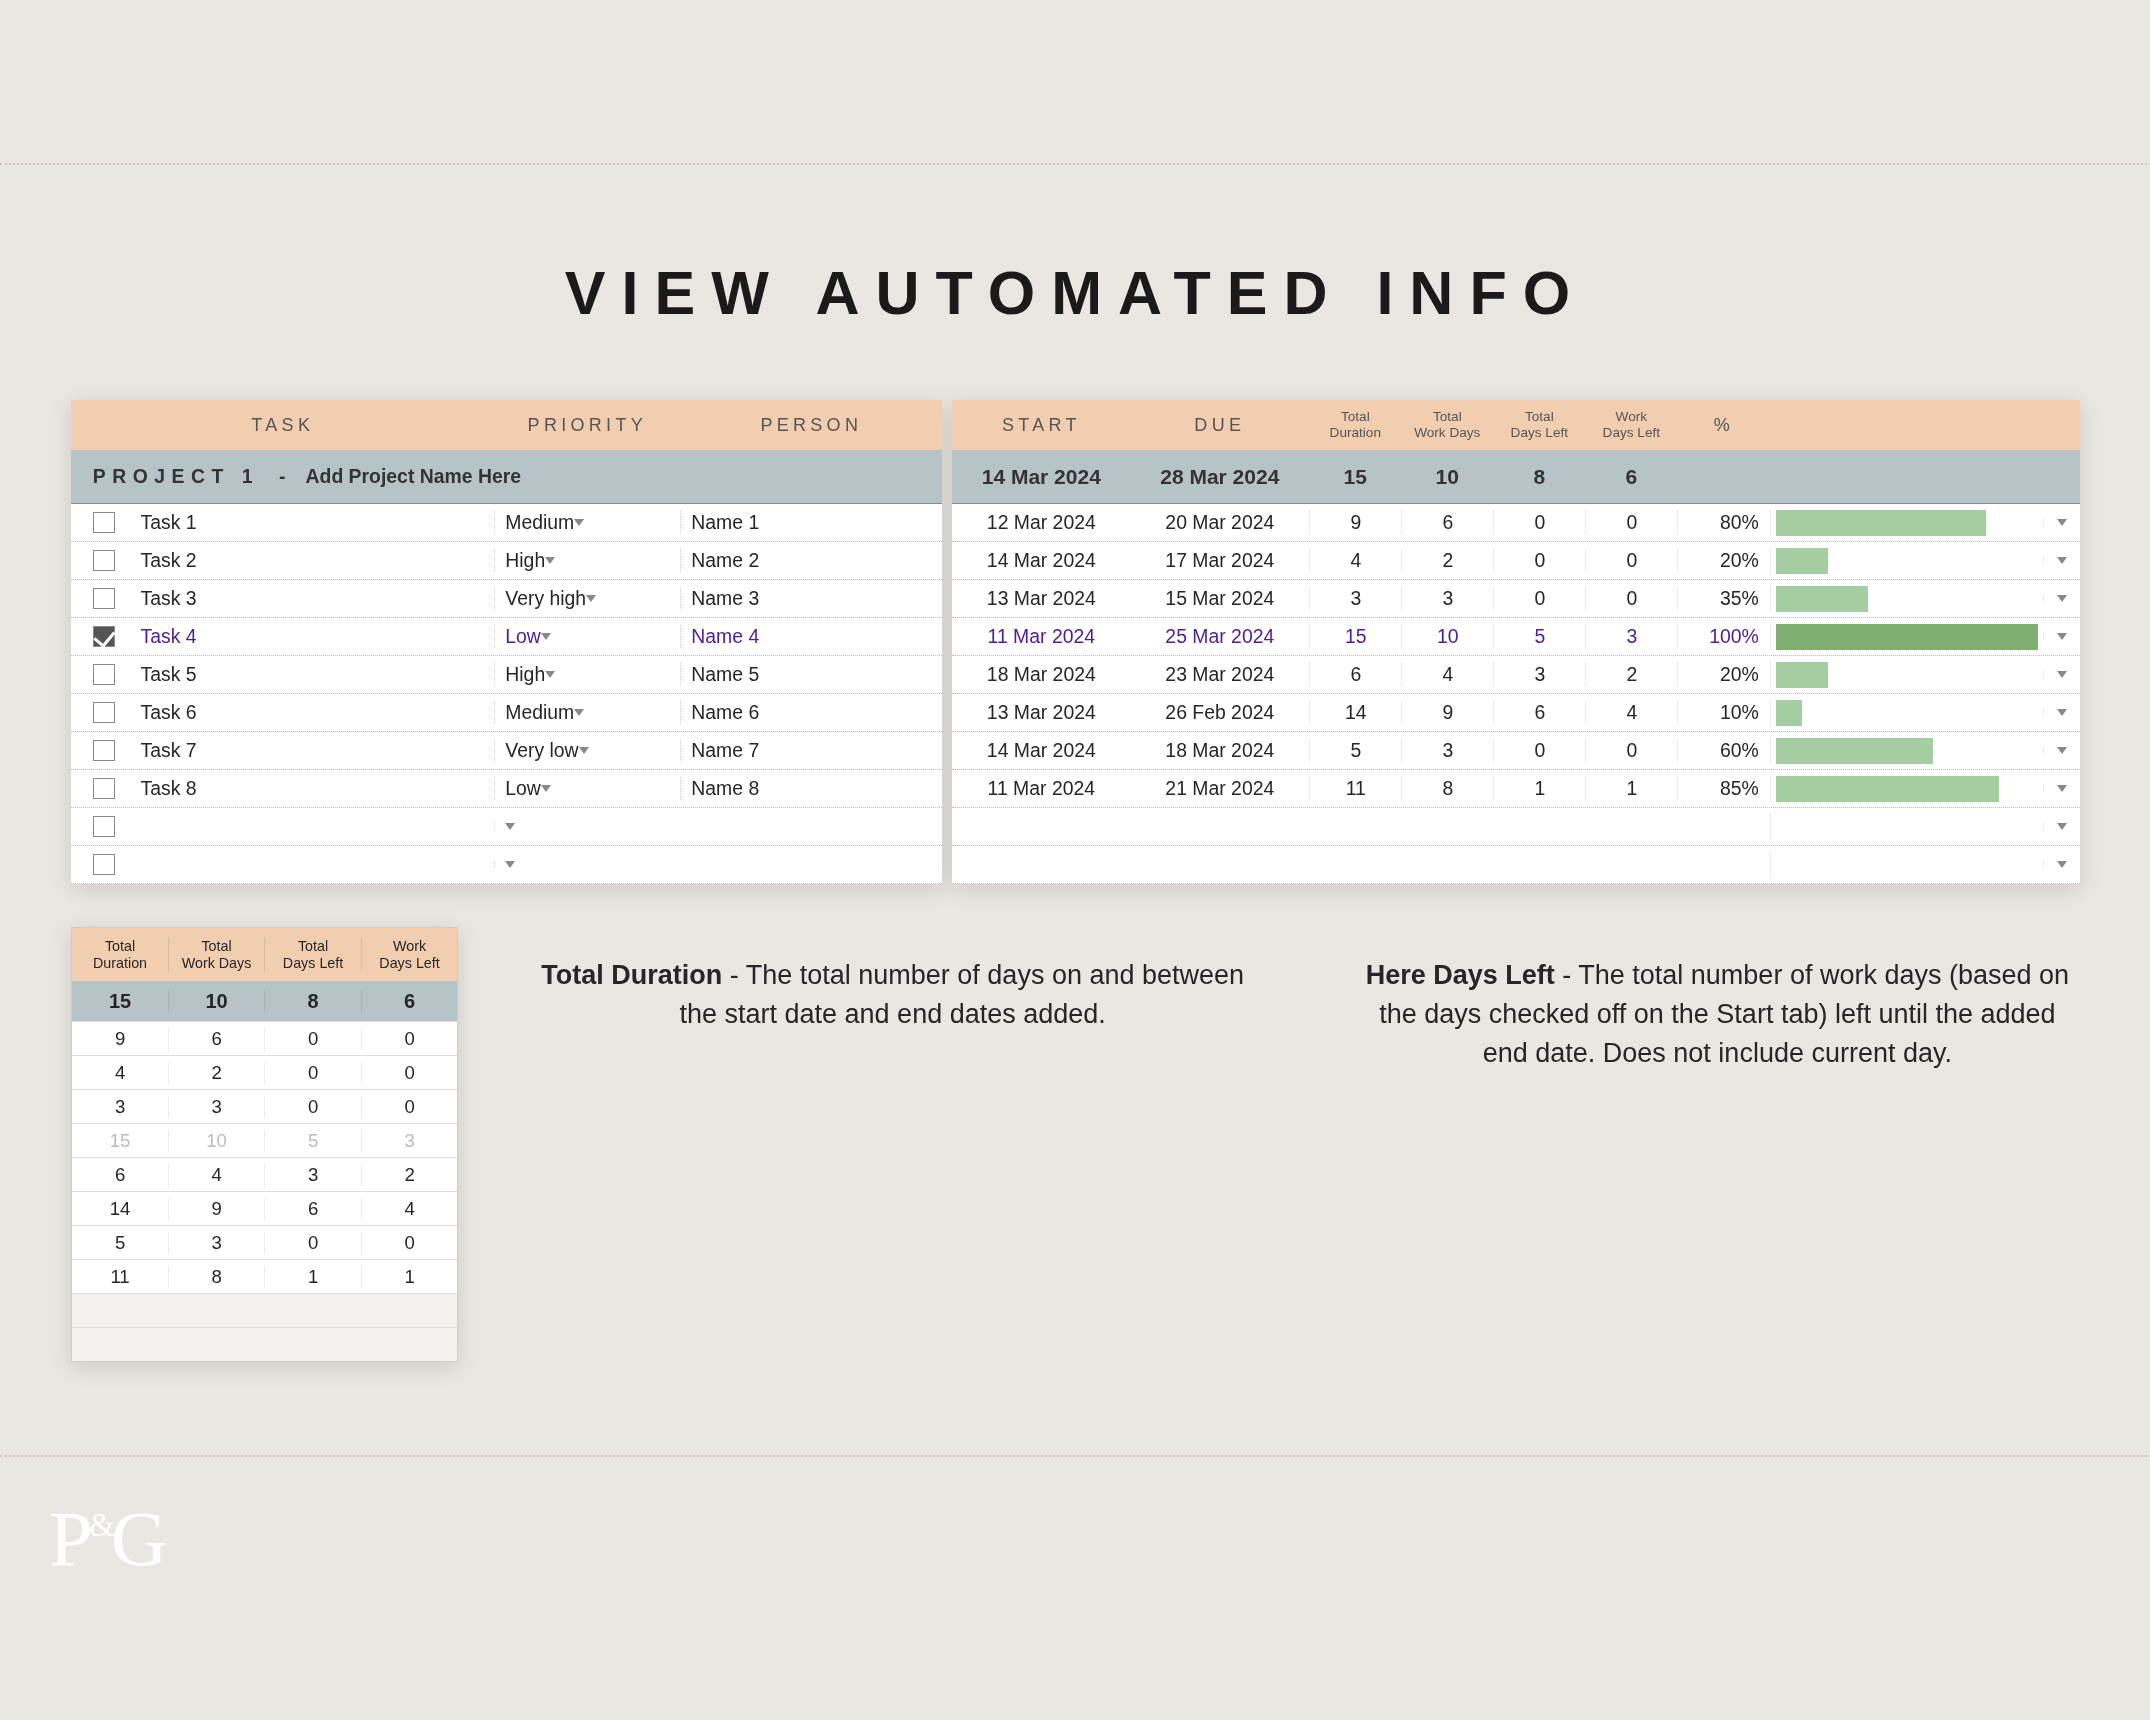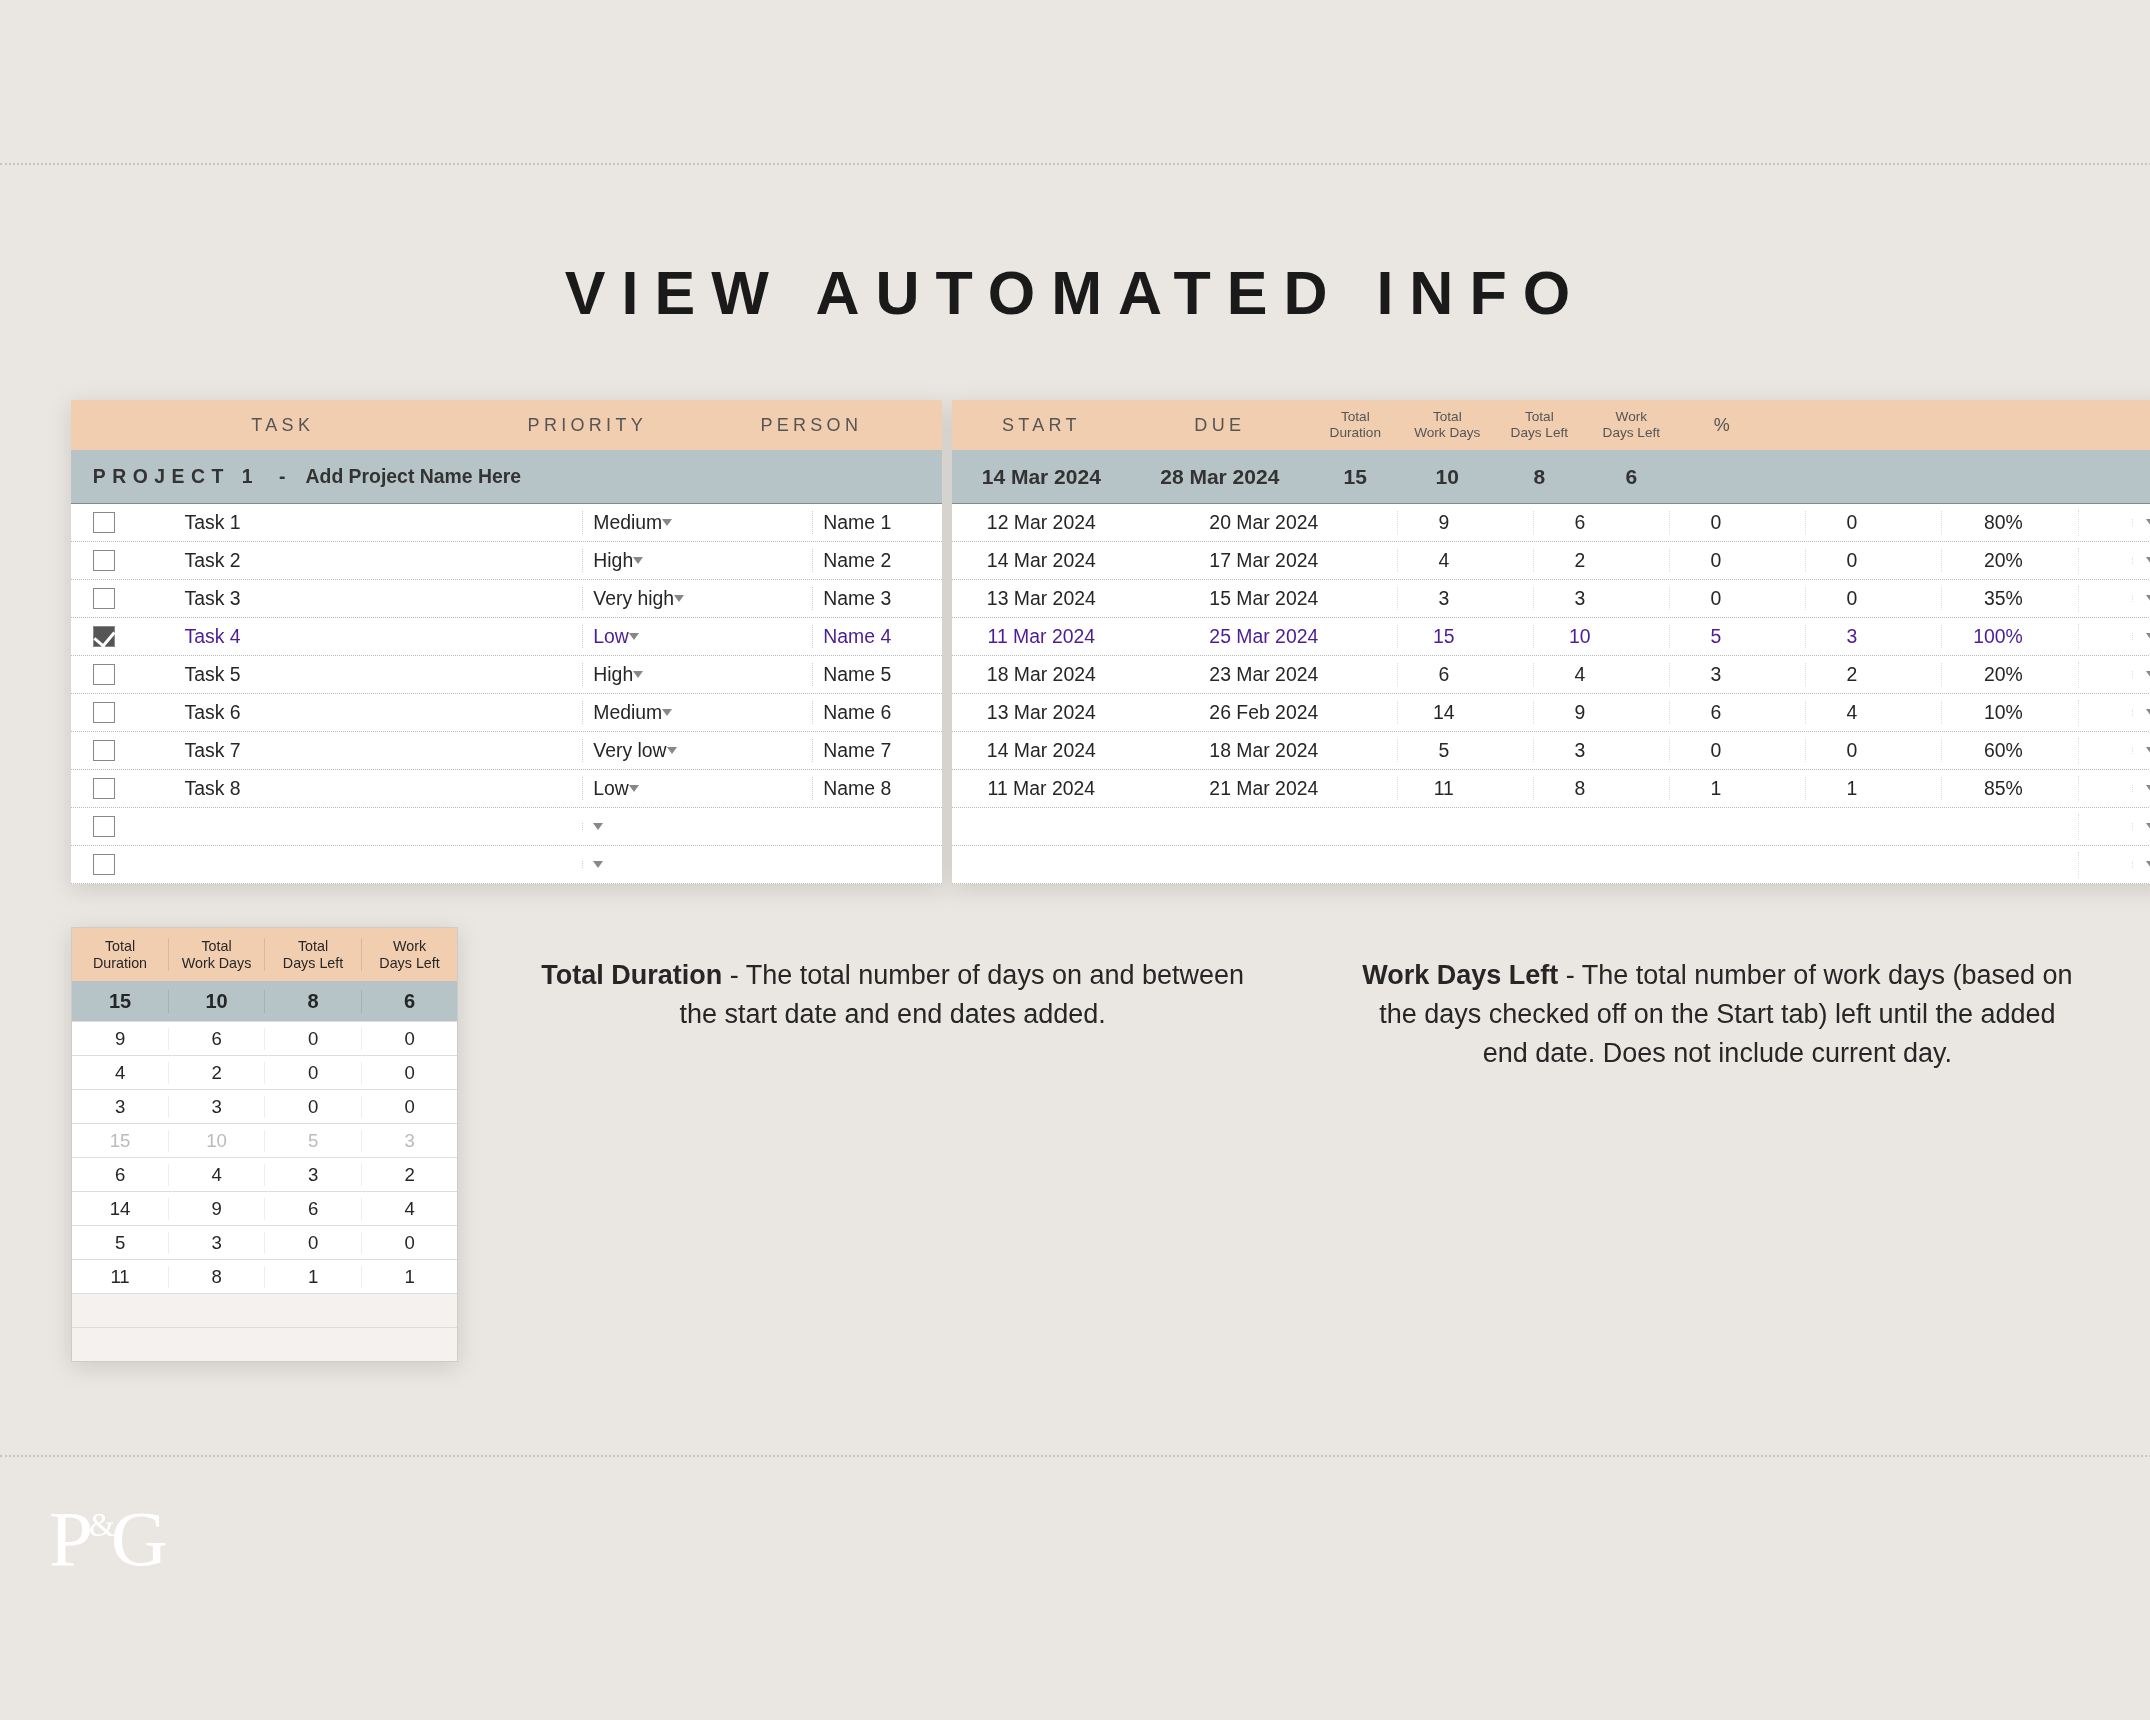--- a/index.html
+++ b/index.html
@@ -81,21 +81,20 @@
   .proj-row.right .p-pct { flex:0 0 93px; }
   .proj-row.right .p-bar { flex:1; }
 
   .body-rows { }
   .row {
     display:flex;
     height: 38px;
     align-items:center;
     border-bottom: 0.7px dotted #bbb;
     font-size: 19.4px;
-    gap: 44px;
   }
   .row.done { color:#4c1d95; }
   .cell-chk { flex:0 0 65px; display:flex; justify-content:center; }
   .chkbox {
     width:21.5px; height:21.5px; border:1.4px solid #888; background:#fff;
   }
   .chkbox.checked { background:#555; position:relative; }
   .chkbox.checked::after {
     content:""; position:absolute; left:3.6px; top:0px;
     width:10px; height:16px; border:solid #fff; border-width:0 3.6px 3.6px 0;
@@ -589,21 +588,21 @@
             <div></div>
             <div></div>
             <div></div>
           </div>
         </div>
     </div>
 
     <div style="flex:1">
       <div class="explain">
         <p><b>Total Duration</b><span> - The total number of days on and between the start date and end dates added.</span></p>
-        <p><b>Work Days Left</b><span> - The total number of work days (based on the days checked off on the Start tab) left until the added end date. Does not include current day.</span></p>
+        <p><b>Here Days Left</b><span> - The total number of work days (based on the days checked off on the Start tab) left until the added end date. Does not include current day.</span></p>
       </div>
     </div>
   </div>
 
 </div>
 
 <div class="bottom-border">
   <div class="logo">
     <span>P</span>
     <span class="amp">&amp;</span>

